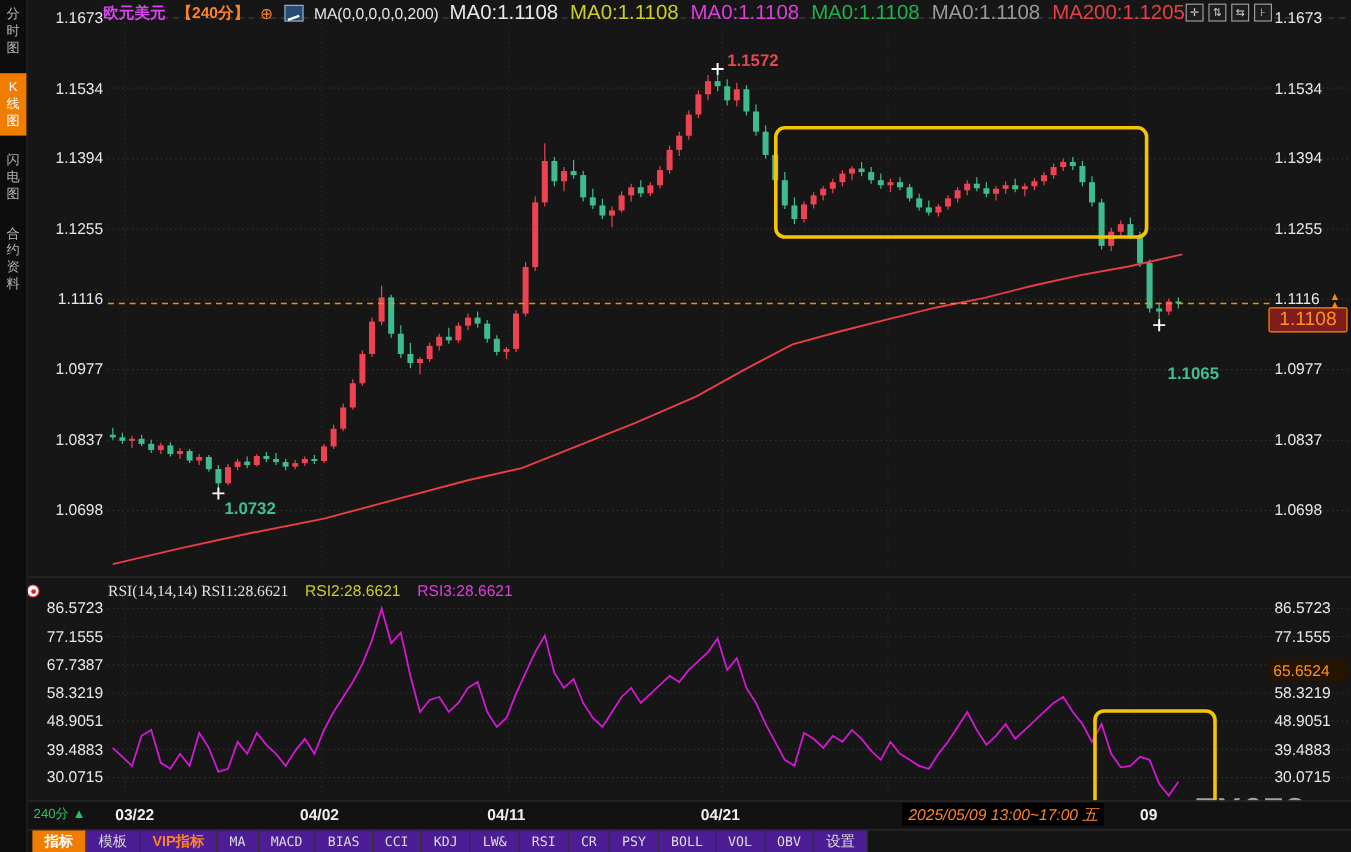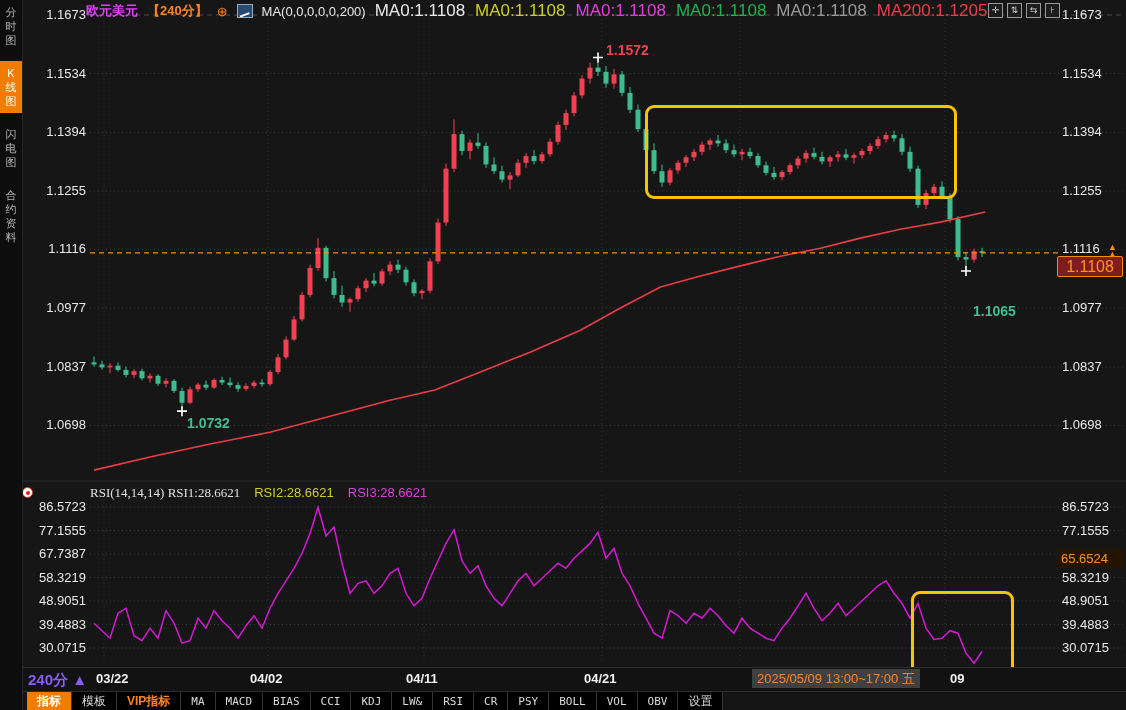--- a/index.html
+++ b/index.html
@@ -40,29 +40,29 @@
   #rsi-hl{position:absolute;background:#241400;color:#ff9020;font-size:13px;text-align:left;
           padding-left:4px;z-index:6;}
   
   #rsi-legend{position:absolute;left:90px;top:485px;font-size:13px;display:flex;gap:14px;z-index:4;white-space:nowrap;}
   #rsi-dot{position:absolute;left:22px;top:487px;width:9px;height:9px;border-radius:50%;
            background:#fff;border:1px solid #e03030;z-index:6;}
   #rsi-dot:after{content:"";position:absolute;left:2.5px;top:2.5px;width:4px;height:4px;border-radius:50%;background:#e02020;}
   
   #time-row{position:absolute;left:22px;right:0;top:667px;height:24px;background:#121212;
             border-top:1px solid #2e2e2e;z-index:7;}
-  #period-btn{position:absolute;left:6px;top:3px;color:#8b5cf6;font-weight:bold;font-size:15px;cursor:pointer;}
+  #period-btn{position:absolute;left:6px;top:3px;color:#22c55e;font-weight:normal;font-size:11px;cursor:pointer;}
   .datelab{position:absolute;top:3px;font-size:13px;font-weight:bold;color:#f0f0f0;}
-  #tooltip{position:absolute;top:1px;height:19px;line-height:19px;background:#404040;color:#ff8326;
-           font-size:13px;padding:0 5px;z-index:8;white-space:nowrap;}
+  #tooltip{position:absolute;top:1px;height:19px;line-height:19px;background:#000000;color:#ff8326;
+           font-size:13px;padding:0 5px;z-index:8;white-space:nowrap;font-style:italic;}
   
   #toolbar{position:absolute;left:22px;right:0;top:691px;height:19px;background:#141414;
            border-top:1px solid #2e2e2e;display:flex;z-index:7;}
   .tbtn{height:19px;line-height:19px;text-align:center;font-size:12px;color:#dcdcdc;
-        border-right:1px solid #333;background:#000000;cursor:pointer;padding:0 10px;white-space:nowrap;}
+        border-right:1px solid #333;background:#4c1d95;cursor:pointer;padding:0 10px;white-space:nowrap;}
   .tbtn.active{background:#f07c00;color:#fff;font-weight:bold;}
   .tbtn.vip{color:#ff8326;font-weight:bold;}
   .tbtn.latin{font-family:"DejaVu Sans Mono",monospace;font-size:11px;}
   
   #watermark{position:absolute;left:995px;top:660px;font-size:30px;font-weight:bold;
              color:#aab2bd;opacity:.9;letter-spacing:1px;z-index:4;}
   svg{position:absolute;left:0;z-index:2;}
 </style>
 </head>
 <body>

